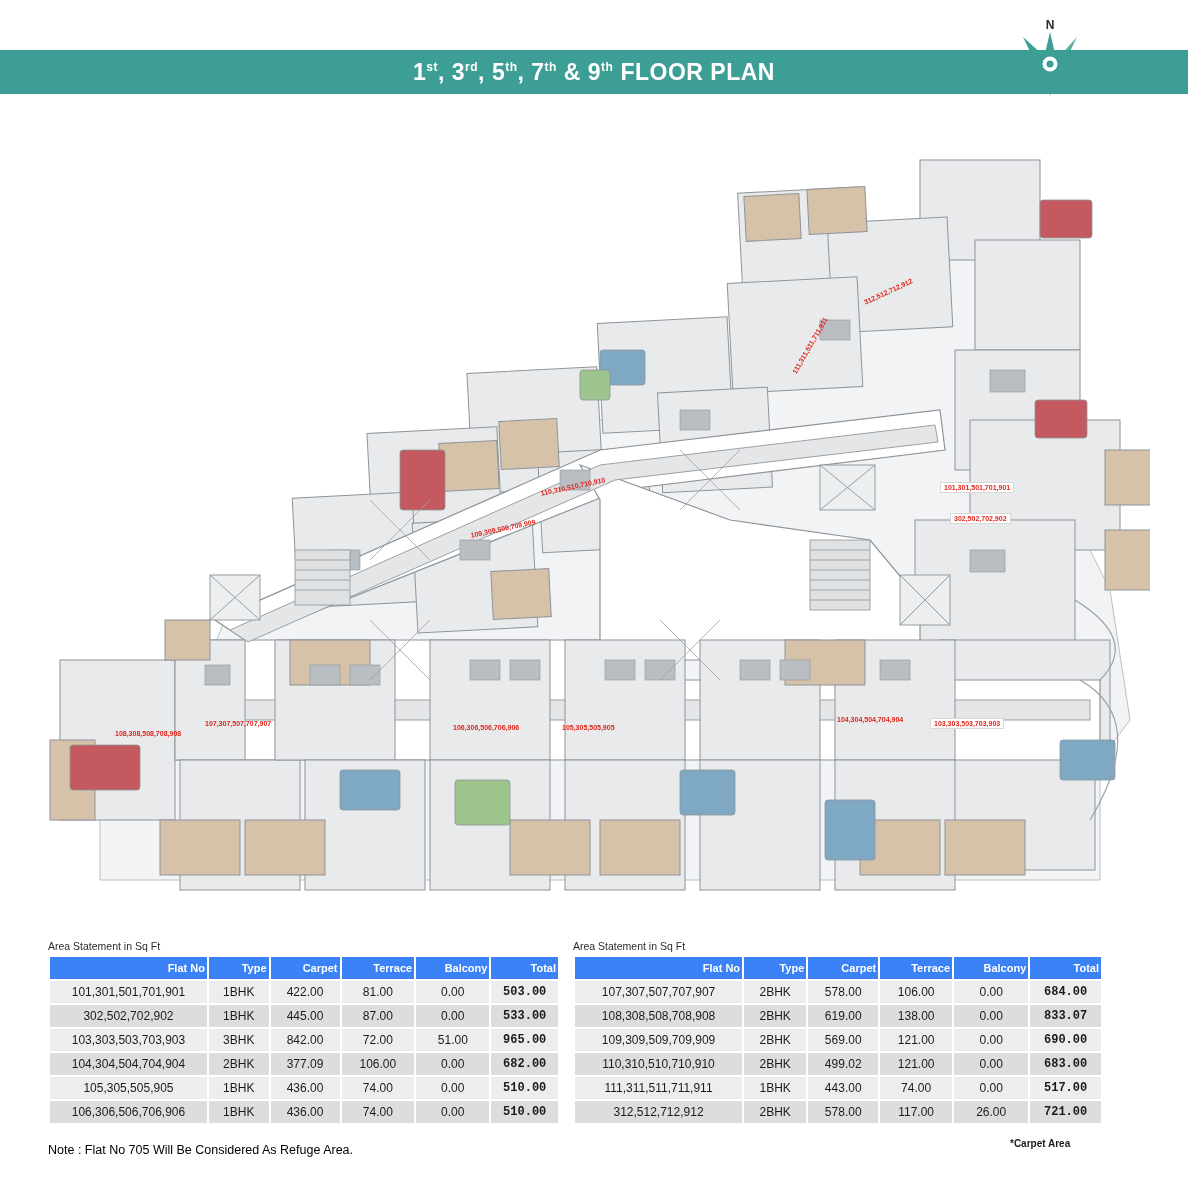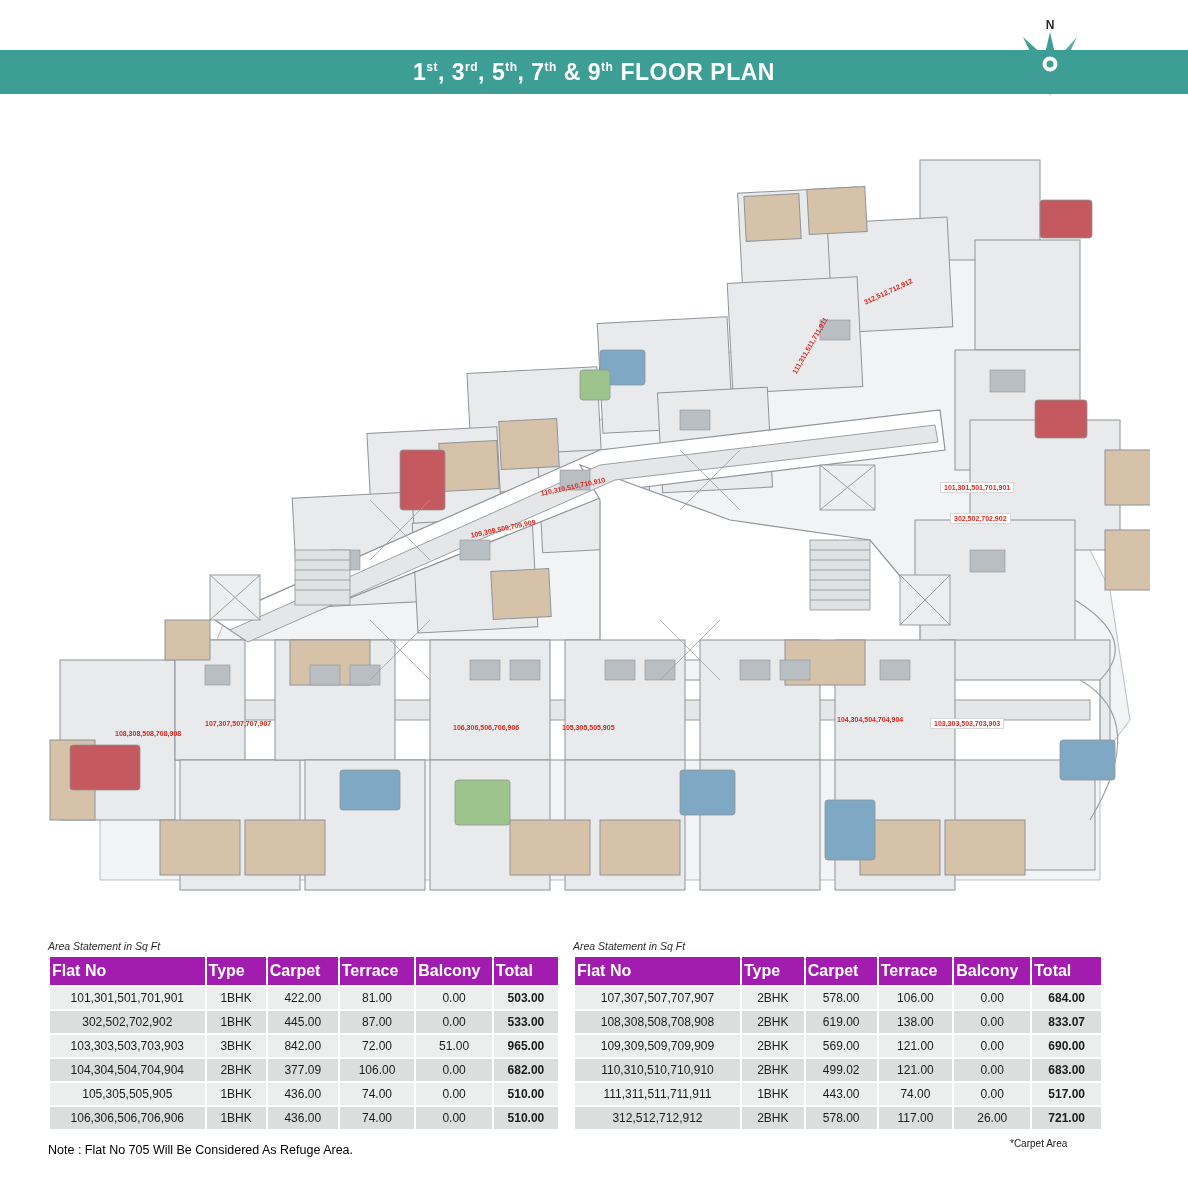--- a/index.html
+++ b/index.html
@@ -18,29 +18,29 @@
   .compass svg{position:absolute;left:0;top:12px;}
 
   
   .plan{position:absolute;left:40px;top:120px;width:1110px;height:790px;}
   .plan svg{position:absolute;left:0;top:0;}
 
   
   .tbl-wrap{position:absolute;top:940px;}
   .tbl-wrap.left{left:48px;width:512px;}
   .tbl-wrap.right{left:573px;width:530px;}
-  .tbl-cap{font-size:10.5px;color:#2b2b2b;margin-bottom:3px;font-style:italic;}
+  .tbl-cap{font-size:10.5px;color:#2b2b2b;margin-bottom:3px;}
   table{border-collapse:separate;border-spacing:2px 2px;width:100%;}
-  th{background:#a21caf;color:#fff;font-size:16px;font-weight:bold;padding:5px 2px;text-align:left;}
+  th{background:#3b82f6;color:#fff;font-size:11px;font-weight:bold;padding:5px 2px;text-align:right;}
   td{background:#eceded;font-size:12px;color:#1b1b1b;padding:4px 2px;text-align:center;white-space:nowrap;}
   tr.alt td{background:#dcdedd;}
   td.flat{text-align:center;}
-  td.total{font-weight:bold;}
+  td.total{font-weight:bold;font-family:Liberation Mono, monospace;}
   .note{position:absolute;left:48px;top:1143px;font-size:12.5px;color:#000000;}
-  .carpet-note{position:absolute;left:1010px;top:1138px;font-size:10px;color:#1b1b1b;font-weight:normal;}
+  .carpet-note{position:absolute;left:1010px;top:1138px;font-size:10px;color:#1b1b1b;font-weight:bold;}
 
   
   .tag{position:absolute;font-size:7px;color:#e0251b;font-weight:bold;white-space:nowrap;}
   .tagbox{position:absolute;background:#ffffff;border:1px solid #d8d8d8;font-size:7px;color:#e0251b;font-weight:bold;padding:1px 3px;white-space:nowrap;}
 </style>
 </head>
 <body>
 
 <div class="banner"></div>
 <div class="banner-inner">

